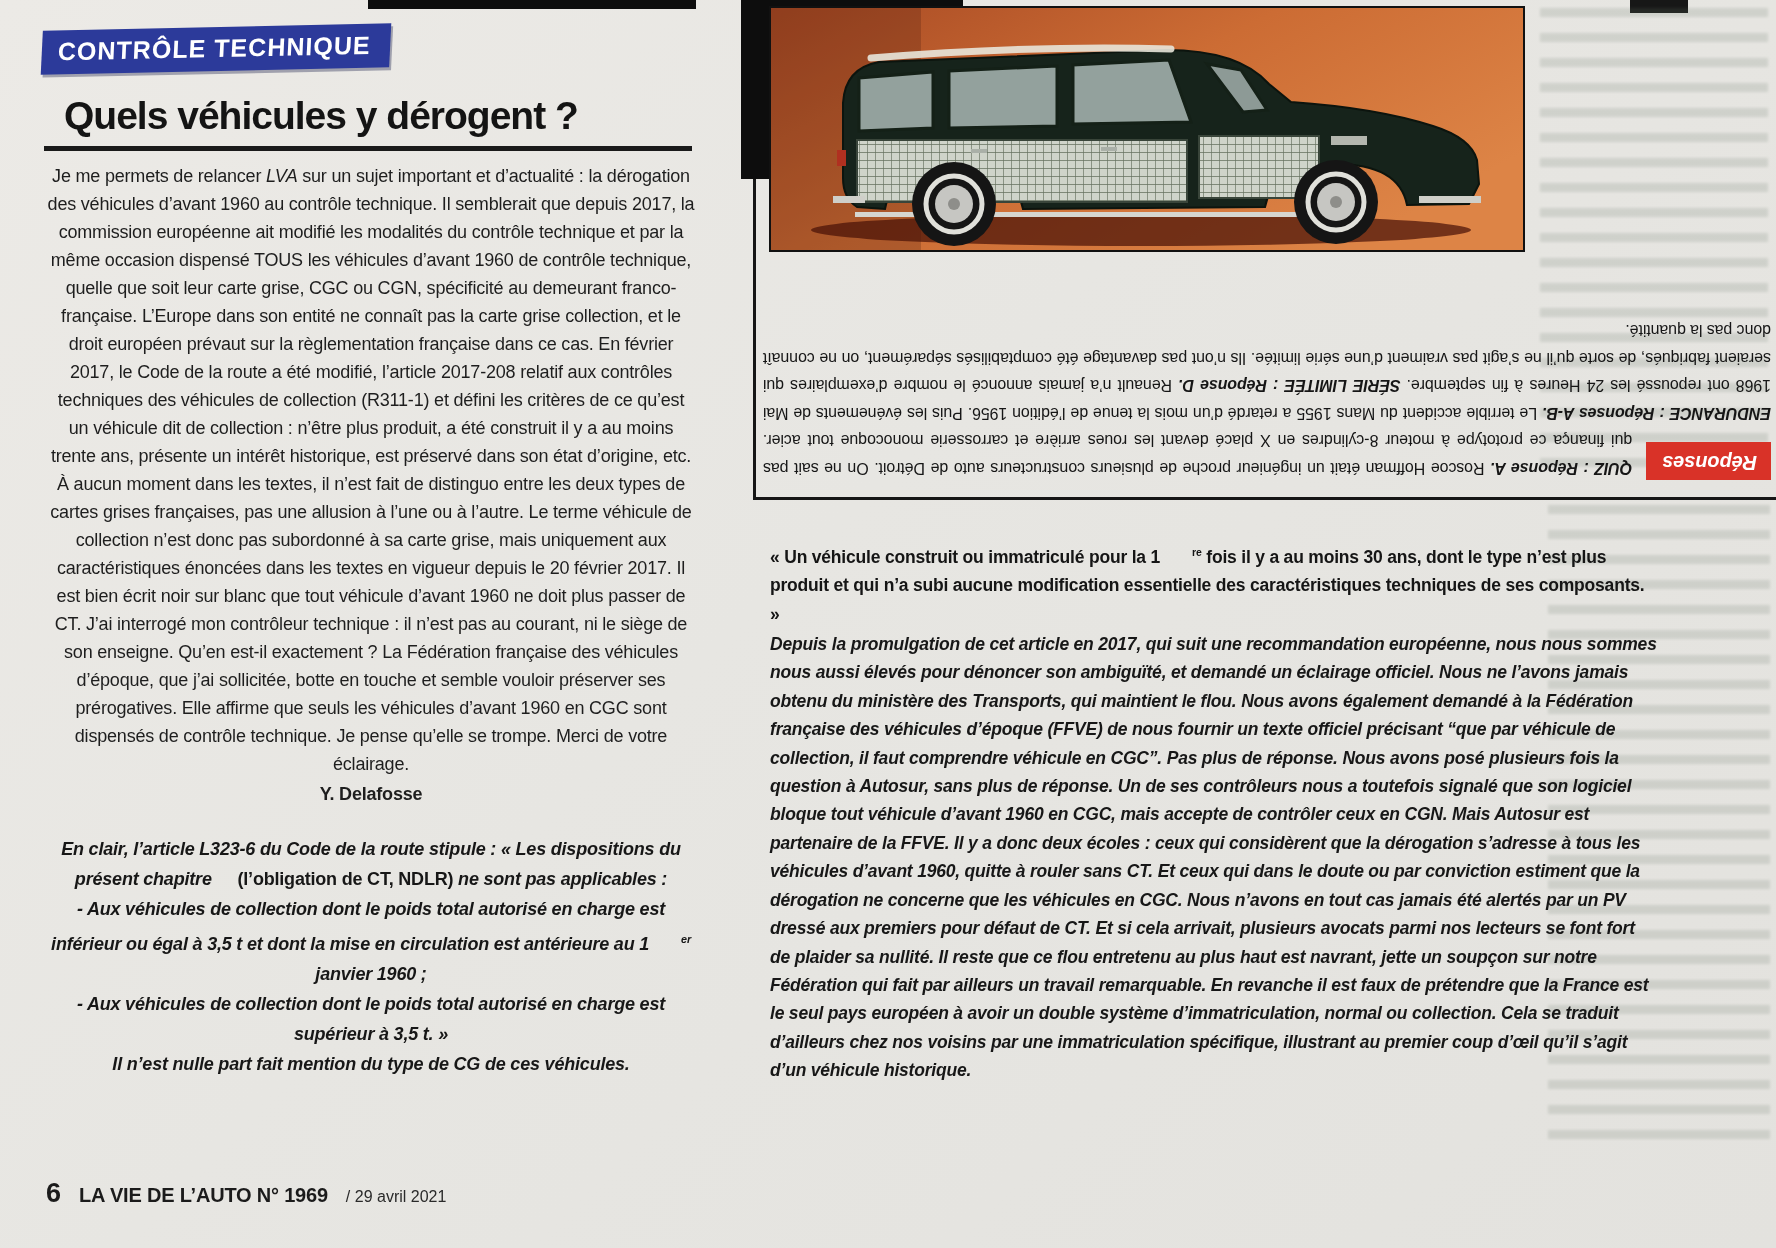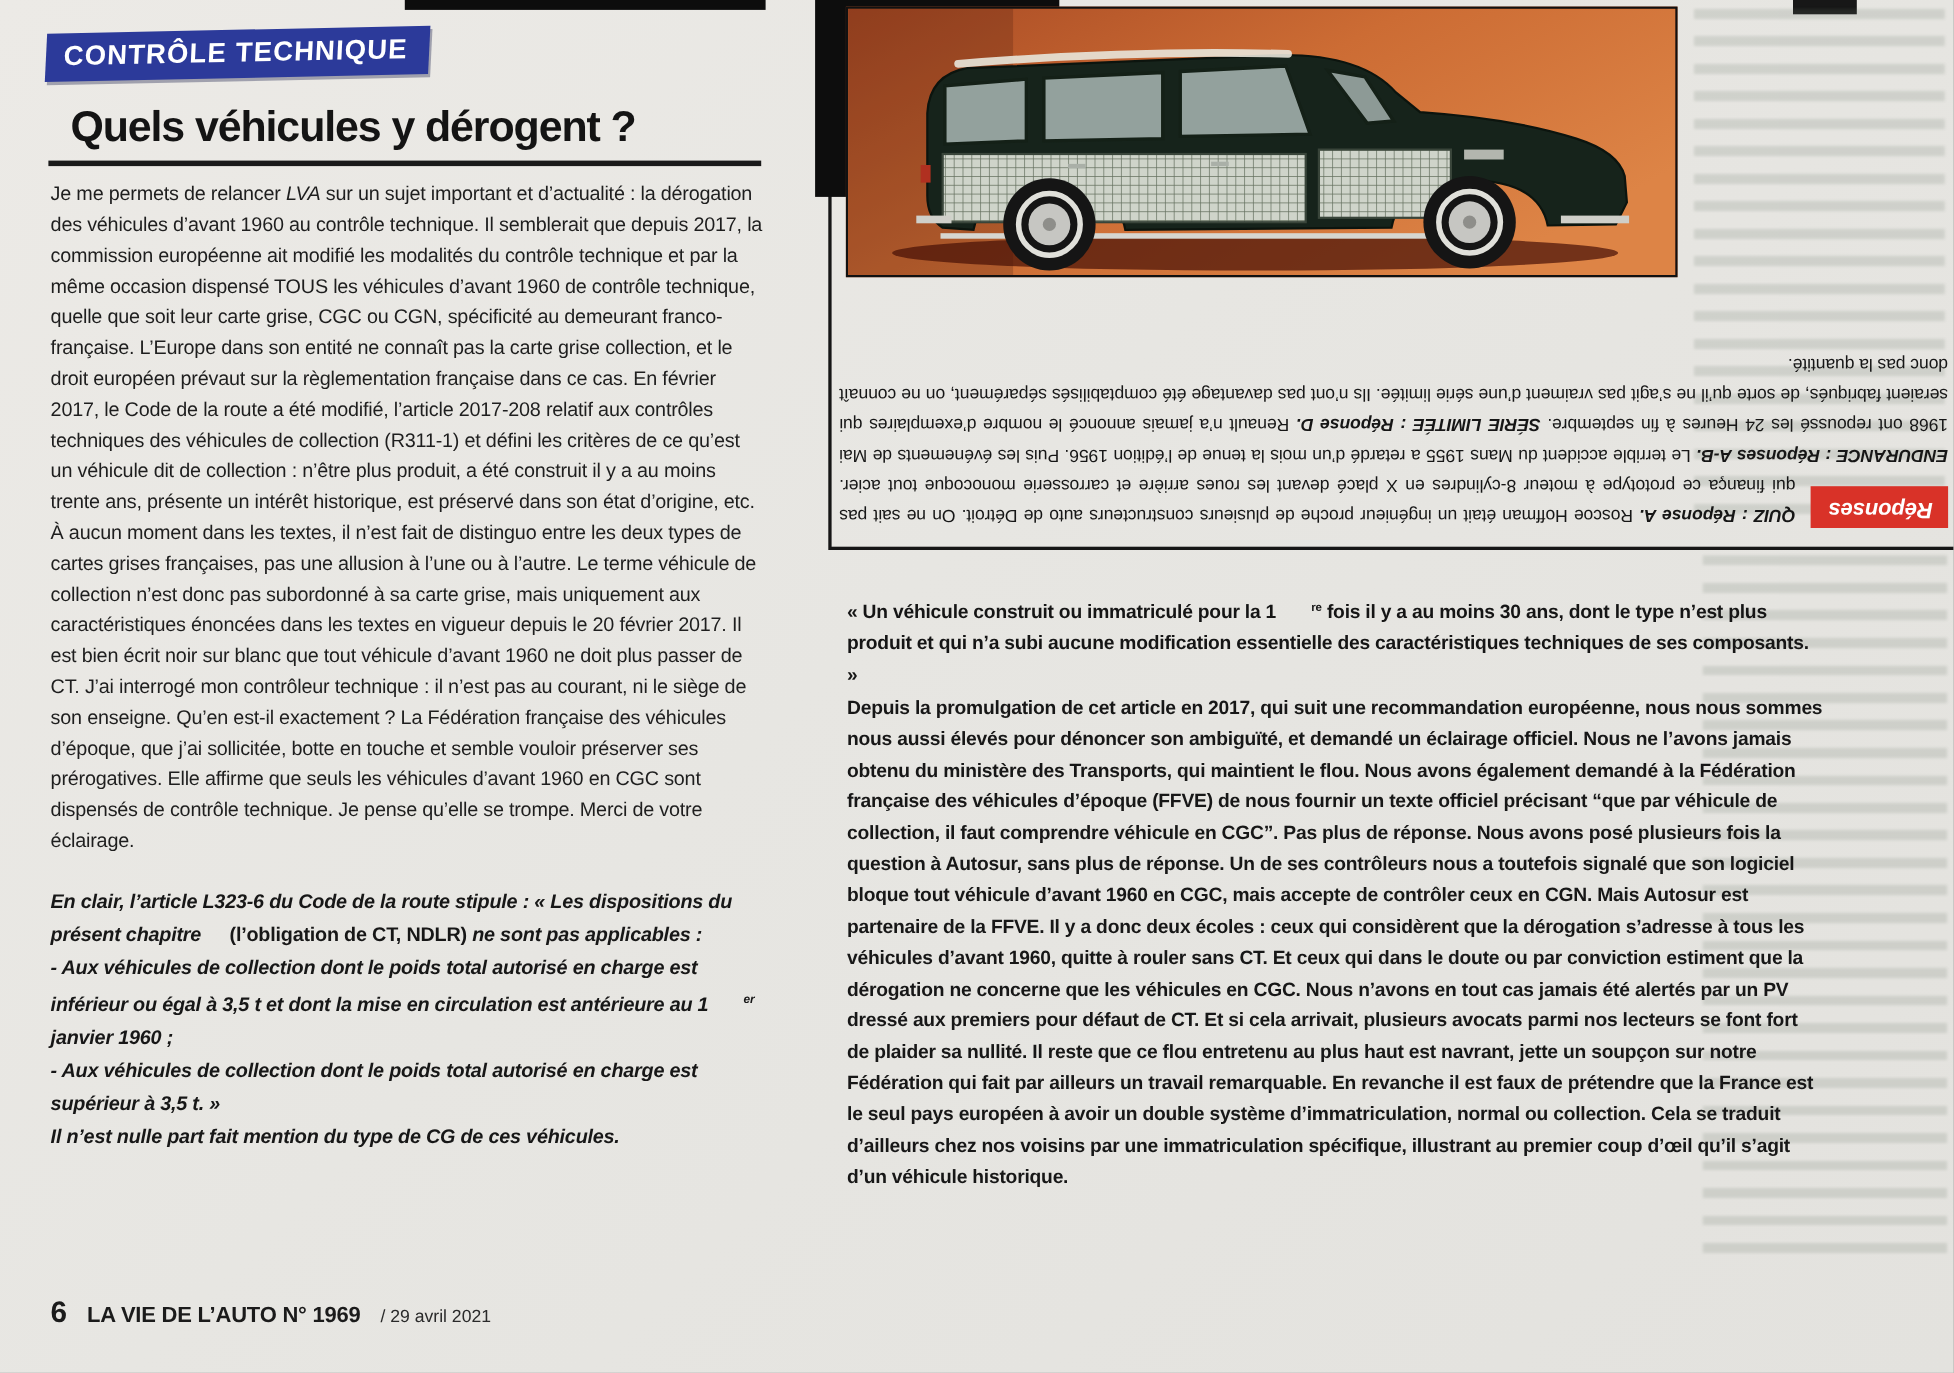--- a/index.html
+++ b/index.html
@@ -37,20 +37,21 @@
   }
   .title-rule{
     position:absolute;left:44px;top:146px;
     width:648px;height:5px;background:#1a1a1a;
   }
   
   .left-col{
     position:absolute;left:46px;top:162px;width:650px;
     font-size:18px;line-height:28px;letter-spacing:-.2px;
     color:#1e1e1e;
+    text-align:center;
   }
   .left-col p{margin:0;}
   .left-col .sig{font-weight:bold;margin-top:2px;}
   .legal{
     margin-top:26px !important;
     font-style:italic;font-weight:bold;
     font-size:18px;line-height:30px;
     color:#171717;
   }
   .legal .ndlr{font-style:normal;margin-left:21px;}
@@ -89,21 +90,21 @@
     margin:2px 14px 4px 0;
   }
   .answers b{font-style:italic;}
   
   .right-col{
     position:absolute;left:770px;top:538px;width:888px;
     font-size:17.5px;line-height:28.4px;letter-spacing:-.2px;
   }
   .right-col p{margin:0;}
   .quote{font-weight:bold;color:#151515;}
-  .editor{font-weight:bold;margin-top:2px !important;color:#171717;}
+  .editor{font-weight:bold;font-style:italic;margin-top:2px !important;color:#171717;}
   
   .ghost{
     position:absolute;
     filter:blur(1.4px);
     opacity:.45;
     background:repeating-linear-gradient(
       to bottom,
       rgba(105,120,105,.4) 0px, rgba(105,120,105,.4) 9px,
       rgba(0,0,0,0) 9px, rgba(0,0,0,0) 25px);
   }
@@ -122,20 +123,21 @@
   <div class="top-right-mark"></div>
   <div class="ghost" style="left:1540px;top:8px;width:228px;height:468px;"></div>
   <div class="ghost" style="left:1548px;top:505px;width:222px;height:640px;"></div>
 
   <div class="kicker">CONTRÔLE TECHNIQUE</div>
   <h1 class="page-title" style="margin:16px;">Quels véhicules y dérogent ?</h1>
   <div class="title-rule"></div>
 
   <div class="left-col">
     <p><span>Je me permets de relancer </span><i>LVA</i><span> sur un sujet important et d’actualité : la dérogation des véhicules d’avant 1960 au contrôle technique. Il semblerait que depuis 2017, la commission européenne ait modifié les modalités du contrôle technique et par la même occasion dispensé TOUS les véhicules d’avant 1960 de contrôle technique, quelle que soit leur carte grise, CGC ou CGN, spécificité au demeurant franco-française. L’Europe dans son entité ne connaît pas la carte grise collection, et le droit européen prévaut sur la règlementation française dans ce cas. En février 2017, le Code de la route a été modifié, l’article 2017-208 relatif aux contrôles techniques des véhicules de collection (R311-1) et défini les critères de ce qu’est un véhicule dit de collection : n’être plus produit, a été construit il y a au moins trente ans, présente un intérêt historique, est préservé dans son état d’origine, etc. À aucun moment dans les textes, il n’est fait de distinguo entre les deux types de cartes grises françaises, pas une allusion à l’une ou à l’autre. Le terme véhicule de collection n’est donc pas subordonné à sa carte grise, mais uniquement aux caractéristiques énoncées dans les textes en vigueur depuis le 20 février 2017. Il est bien écrit noir sur blanc que tout véhicule d’avant 1960 ne doit plus passer de CT. J’ai interrogé mon contrôleur technique : il n’est pas au courant, ni le siège de son enseigne. Qu’en est-il exactement ? La Fédération française des véhicules d’époque, que j’ai sollicitée, botte en touche et semble vouloir préserver ses prérogatives. Elle affirme que seuls les véhicules d’avant 1960 en CGC sont dispensés de contrôle technique. Je pense qu’elle se trompe. Merci de votre éclairage.</span></p>
+    <p class="sig">Y. Delafosse</p>
     <p class="legal">
       <span>En clair, l’article L323-6 du Code de la route stipule : « Les dispositions du présent chapitre </span><span class="ndlr">(l’obligation de CT, NDLR)</span><span> ne sont pas applicables :</span><br>
       <span>- Aux véhicules de collection dont le poids total autorisé en charge est inférieur ou égal à 3,5 t et dont la mise en circulation est antérieure au 1</span><sup>er</sup><span> janvier 1960 ;</span><br>
       <span>- Aux véhicules de collection dont le poids total autorisé en charge est supérieur à 3,5 t. »</span><br>
       <span>Il n’est nulle part fait mention du type de CG de ces véhicules.</span><br>
     </p>
   </div>
 
   <div class="quiz-frame"></div>
   <div class="black-rect"></div>

